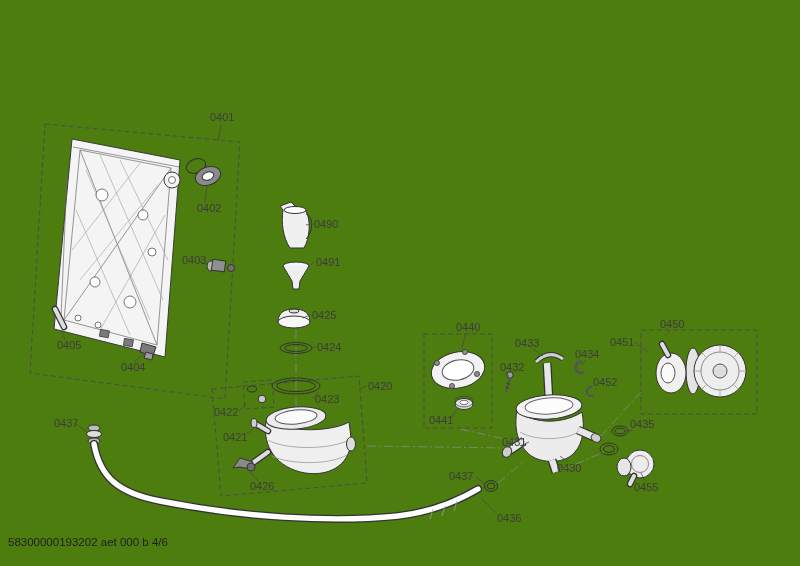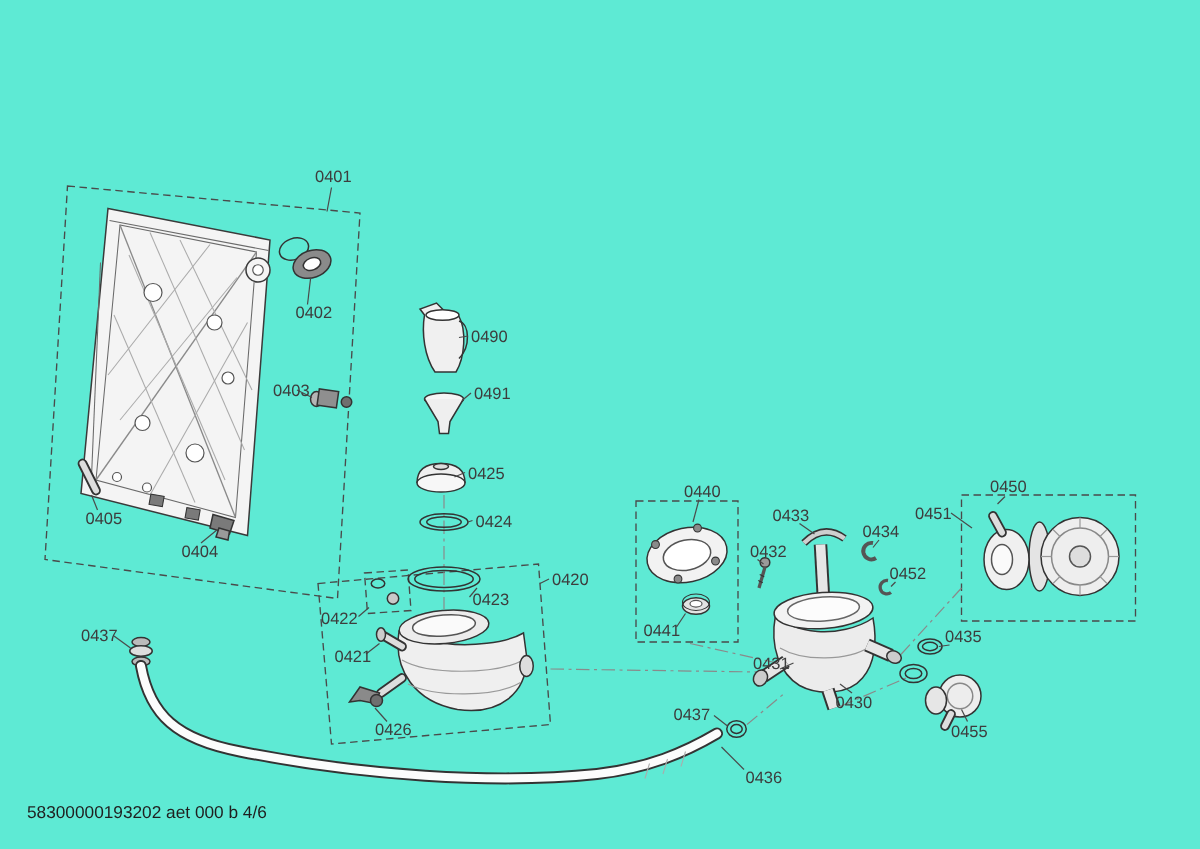--- a/index.html
+++ b/index.html
@@ -1,37 +1,37 @@
 <!DOCTYPE html>
 <html><head>
 <meta charset="utf-8">
 <style>
   html,body{margin:0;padding:0;background:#ffffff;}
-  .canvas{position:relative;width:800px;height:566px;background:#5eead4;overflow:hidden;
+  .canvas{position:relative;width:800px;height:566px;background:#4d7c0f;overflow:hidden;
           font-family:"Liberation Sans",sans-serif;}
   .canvas svg{position:absolute;left:0;top:0;}
   .lbl{font-family:"Liberation Sans",sans-serif;font-size:11px;fill:#3d3d3d;}
   .dashedbox{fill:none;stroke:#4a4a4a;stroke-width:0.9;stroke-dasharray:5 3;}
   .outline{fill:#f4f4f4;stroke:#3a3a3a;stroke-width:1;}
   .line2{fill:none;stroke:#6a6a6a;stroke-width:0.7;}
   .hatch{stroke:#ababab;stroke-width:0.7;}
   .hatchx{stroke:#8a8a8a;stroke-width:0.9;}
   .hole{fill:#ffffff;stroke:#555;stroke-width:0.8;}
   .dark{fill:#7a7a7a;stroke:#333;stroke-width:0.7;}
   .leader{stroke:#4a4a4a;stroke-width:0.8;fill:none;}
   .dashdot{stroke:#8a8a8a;stroke-width:0.8;fill:none;stroke-dasharray:9 3 2 3;}
   .tube-o{stroke:#333;stroke-width:6.5;stroke-linecap:round;fill:none;}
   .tube-i{stroke:#dddddd;stroke-width:4;stroke-linecap:round;fill:none;}
   .tube-o2{stroke:#333;stroke-width:9;fill:none;}
   .tube-i2{stroke:#e6e6e6;stroke-width:6.4;fill:none;}
   .hose-o{fill:none;stroke:#333;stroke-width:8;stroke-linecap:round;}
   .hose-i{fill:none;stroke:#fcfcfc;stroke-width:5.4;stroke-linecap:round;}
   .ring{fill:none;stroke:#333;stroke-width:1;}
   .rib{fill:none;stroke:#999;stroke-width:0.8;}
-  .footer{position:absolute;left:18px;top:536px;font-size:11.5px;color:#1f1f1f;}
+  .footer{position:absolute;left:8px;top:536px;font-size:11.5px;color:#1f1f1f;}
 </style>
 </head>
 <body>
 
 <div class="canvas">
 <svg width="800" height="566" viewBox="0 0 800 566">
 
   <g>
     <polygon class="dashedbox" points="45,124 240,142 225,399 30,373"></polygon>
   </g>

